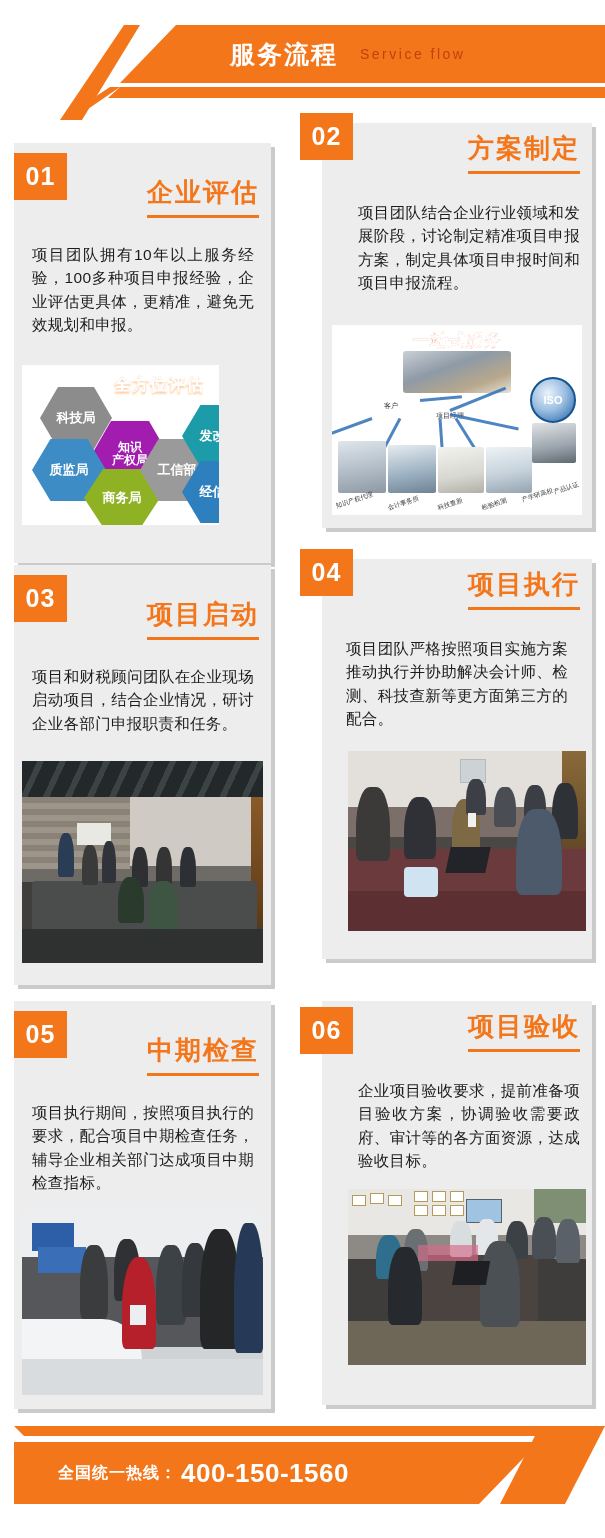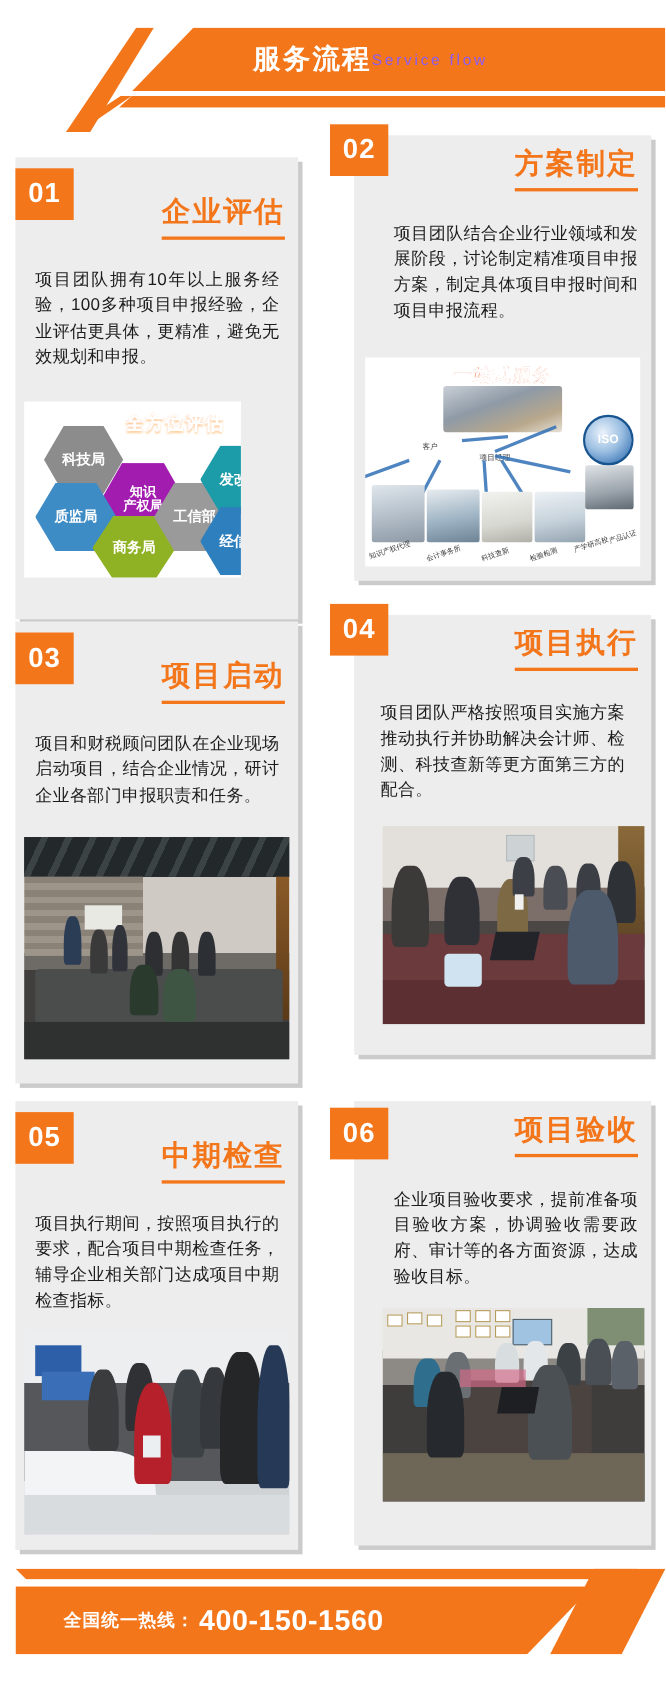--- a/index.html
+++ b/index.html
@@ -13,28 +13,28 @@
 
   
   .header-wrap { position: absolute; left: 0; top: 0; width: 605px; height: 120px; }
   .hdr-bar {
     position: absolute; left: 120px; top: 25px; width: 485px; height: 58px;
     background: #F4761B;
     clip-path: polygon(56px 0, 485px 0, 485px 58px, 0 58px);
   }
   .hdr-bar-inner {
     position: absolute; left: 120px; top: 25px; width: 485px; height: 58px;
-    display: flex; align-items: center; padding-left: 110px; gap: 0;
+    display: flex; align-items: center; padding-left: 110px; gap: 22px;
   }
   .hdr-title-cn {
     color: #ffffff; font-size: 25px; font-weight: bold; letter-spacing: 2px;
     line-height: 1;
   }
   .hdr-title-en {
-    color: #8b5cf6; font-size: 14px; letter-spacing: 2.5px; line-height: 1;
+    color: #c2410c; font-size: 14px; letter-spacing: 2.5px; line-height: 1;
     padding-bottom: 1px;
   }
   .hdr-stripe {
     position: absolute; left: 108px; top: 87px; width: 497px; height: 11px;
     background: #F4761B;
     clip-path: polygon(12px 0, 497px 0, 497px 11px, 0 11px);
   }
   .hdr-tail {
     position: absolute; left: 60px; top: 25px; width: 80px; height: 95px;
     background: #F4761B;

